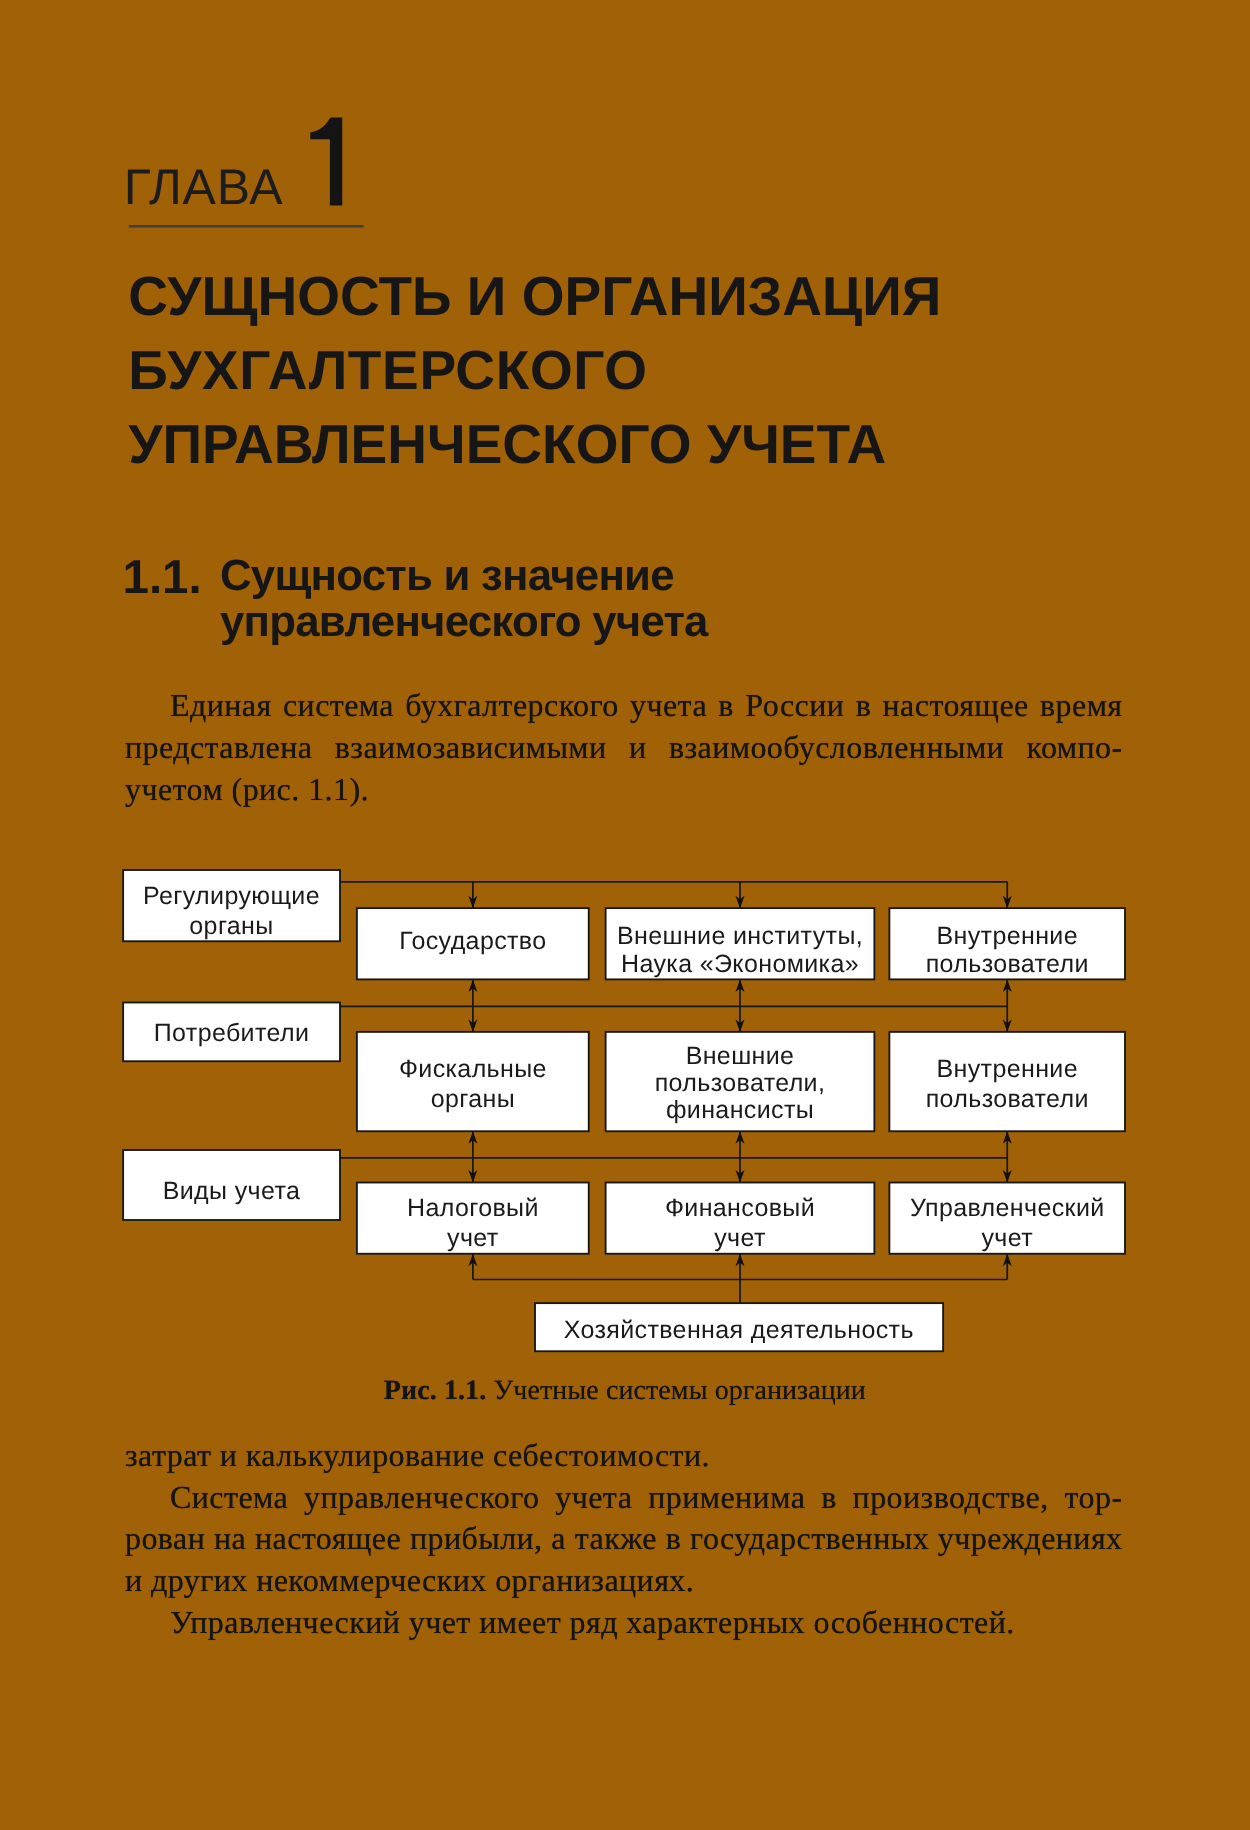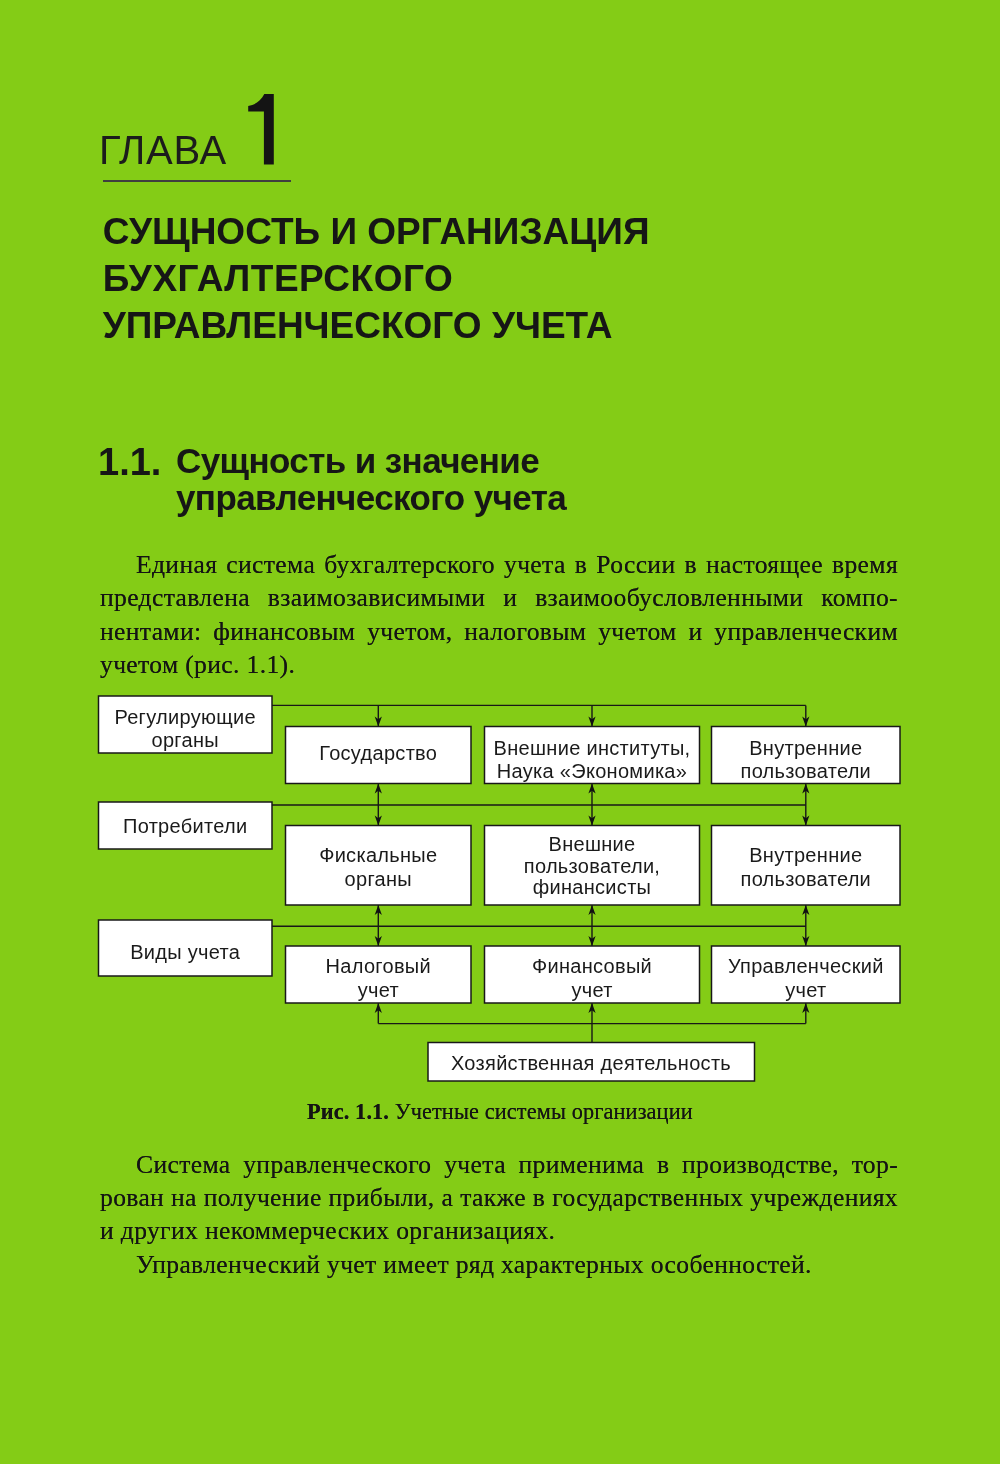--- a/index.html
+++ b/index.html
@@ -1,22 +1,22 @@
 <!DOCTYPE html>
 <html><head>
 <meta charset="utf-8">
 <style>
   html,body{margin:0;padding:0;background:#fff;}
-  .page{position:relative;width:1000px;height:1464px;background:#84cc16;overflow:hidden;
+  .page{position:relative;width:1000px;height:1464px;background:#a16207;overflow:hidden;
         font-family:"Liberation Serif",serif;color:#141414;}
   .abs{position:absolute;}
   .glava{font-family:"Liberation Sans",sans-serif;font-size:40px;color:#1c1c1c;letter-spacing:0.7px;}
   .rule{background:#3f3f3f;height:1.5px;}
-  .title{font-family:"Liberation Sans",sans-serif;font-weight:bold;font-size:37px;
-         line-height:47px;color:#161616;}
+  .title{font-family:"Liberation Sans",sans-serif;font-weight:bold;font-size:44px;
+         line-height:59px;color:#161616;}
   .h2{font-family:"Liberation Sans",sans-serif;font-weight:bold;font-size:35px;
       line-height:37.5px;color:#161616;}
   .h2 .txt{letter-spacing:-0.6px;}
   .body{font-size:25.6px;letter-spacing:0.35px;color:#141414;width:798px;text-shadow:0 0 0.6px rgba(20,20,20,0.85);}
   .bl{line-height:33.5px;text-align:justify;text-align-last:justify;white-space:nowrap;}
   .b2 .bl{line-height:33.1px;}
   .bl.last{text-align-last:left;white-space:normal;}
   .ind{text-indent:36px;}
   .cap{font-size:22.3px;color:#141414;letter-spacing:0.12px;text-shadow:0 0 0.6px rgba(20,20,20,0.85);}
   svg text{font-family:"Liberation Sans",sans-serif;font-size:20px;fill:#1a1a1a;letter-spacing:0.3px;}
@@ -31,21 +31,20 @@
   <div class="abs title" style="left:102.7px;top:207.8px;">СУЩНОСТЬ И ОРГАНИЗАЦИЯ<br><span style="letter-spacing:0.5px;">БУХГАЛТЕРСКОГО</span><br>УПРАВЛЕНЧЕСКОГО УЧЕТА</div>
 
   <div class="abs h2" style="left:98px;top:441.5px;">
     <div style="position:absolute;left:0;top:2.1px;font-size:38px;">1.1.</div>
     <div class="txt" style="margin-left:78px;">Сущность и значение<br>управленческого учета</div>
   </div>
 
   <div class="abs body" style="left:100px;top:547.5px;">
     <div class="bl ind">Единая система бухгалтерского учета в России в настоящее время</div>
     <div class="bl">представлена взаимозависимыми и взаимообусловленными компо-</div>
-    <div class="bl">нентами: финансовым учетом, налоговым учетом и управленческим</div>
     <div class="bl last">учетом (рис. 1.1).</div>
   </div>
 
   <svg class="abs" style="left:0;top:0;" width="1000" height="1100" viewBox="0 0 1000 1100">
     <defs>
       <marker id="ah" markerUnits="userSpaceOnUse" markerWidth="12" markerHeight="9" refX="10.6" refY="4.5" orient="auto-start-reverse">
         <path d="M10.6,4.5 L0.6,0.9 L3.4,4.5 L0.6,8.1 Z" fill="#111"></path>
       </marker>
     </defs>
 
@@ -109,19 +108,20 @@
       <text x="592" y="997">учет</text>
       <text x="805.8" y="973">Управленческий</text>
       <text x="805.8" y="997">учет</text>
       <text x="591" y="1070">Хозяйственная деятельность</text>
     </g>
   </svg>
 
   <div class="abs cap" style="left:307px;top:1099px;"><b>Рис. 1.1.</b> Учетные системы организации</div>
 
   <div class="abs body b2" style="left:100px;top:1148.3px;">
+    <div class="bl last">затрат и калькулирование себестоимости.</div>
     <div class="bl ind">Система управленческого учета применима в производстве, тор-</div>
-    <div class="bl">рован на получение прибыли, а также в государственных учреждениях</div>
+    <div class="bl">рован на настоящее прибыли, а также в государственных учреждениях</div>
     <div class="bl last">и других некоммерческих организациях.</div>
     <div class="bl last ind">Управленческий учет имеет ряд характерных особенностей.</div>
   </div>
 
 </div>
 
 </body></html>

